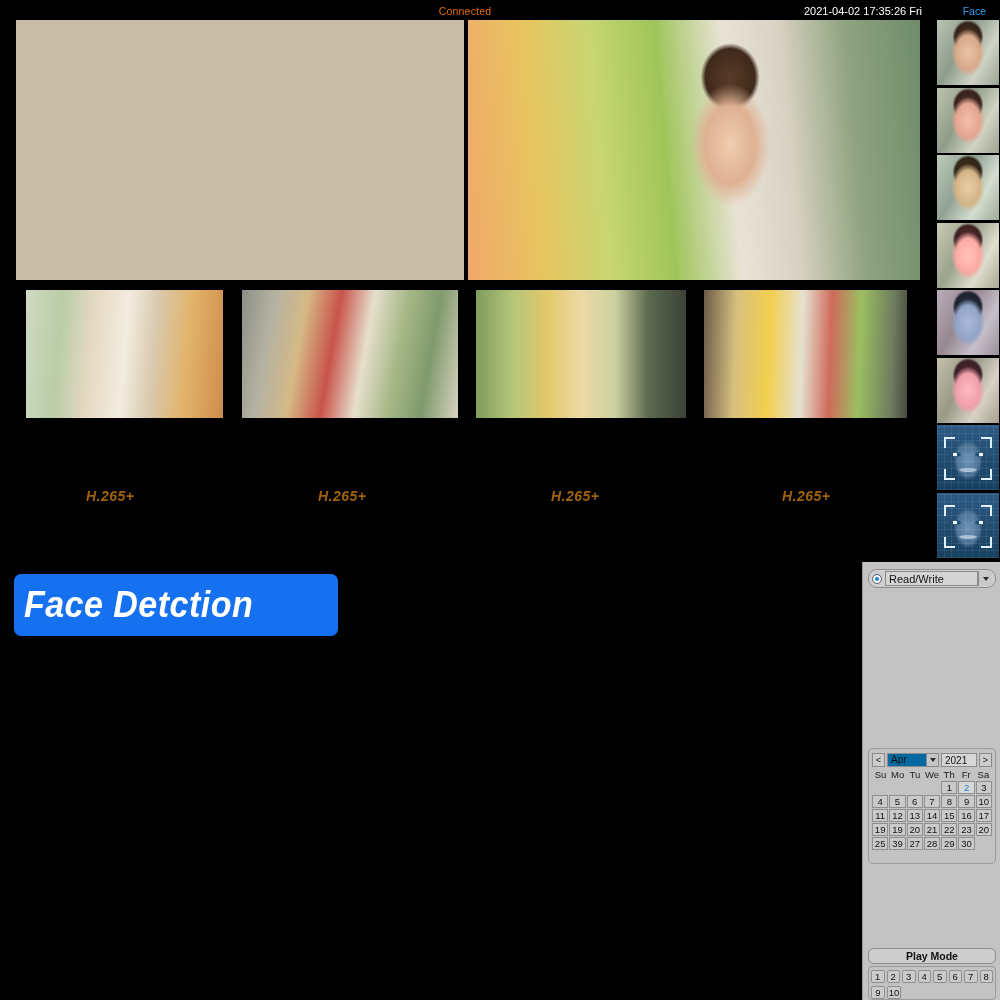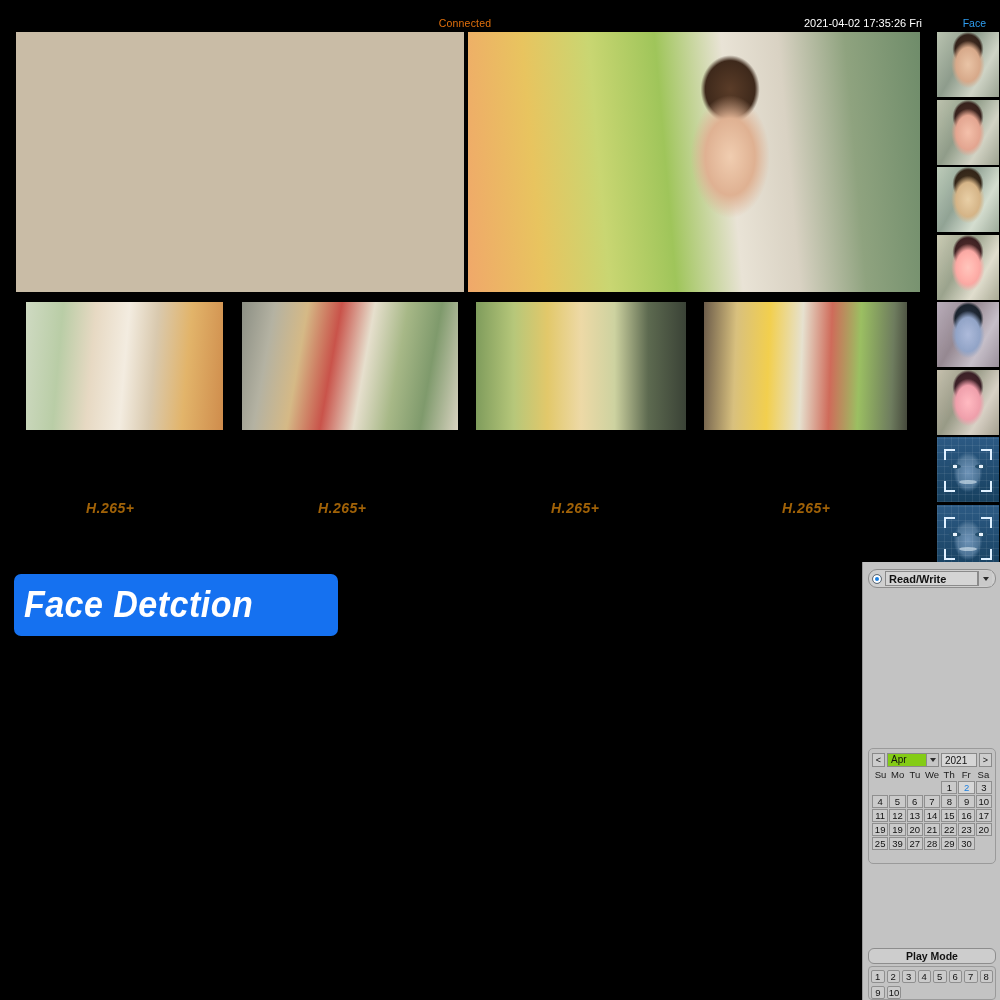--- a/index.html
+++ b/index.html
@@ -5,21 +5,21 @@
   * { box-sizing: border-box; margin: 0; padding: 0; }
   html, body {
     width: 1000px; height: 1000px;
     background: #000;
     font-family: "Liberation Sans", sans-serif;
     overflow: hidden;
   }
   #root { position: relative; width: 1000px; height: 1000px; background:#000; }
 
   
-  .nvr { position:absolute; left:0; top:16px; width:1000px; height:562px; background:#000; }
+  .nvr { position:absolute; left:0; top:4px; width:1000px; height:562px; background:#000; }
 
   .topbar { position:absolute; left:0; top:0; width:1000px; height:16px; background:#000; }
   .topbar .connected {
     position:absolute; left:0; top:1px; width:930px; text-align:center;
     color:#e2700c; font-size:10.5px; letter-spacing:.2px;
   }
   .topbar .stamp {
     position:absolute; right:78px; top:1px;
     color:#ffffff; font-size:11px; white-space:nowrap;
   }
@@ -122,38 +122,38 @@
     letter-spacing:.5px; font-family:"Liberation Sans", sans-serif;
     transform: scaleX(.92);
   }
 
   
   .rightpanel { position:absolute; left:862px; top:0; width:138px; height:438px; background:#c3c3c3;
      border-left:1px solid #9a9a9a; }
 
   .rw-row { position:absolute; left:5px; top:7px; width:128px; height:19px;
      border:1px solid #8d8d8d; border-radius:9px; background:#cfcfcf;
-     display:flex; align-items:center; padding:8px 3px;font-weight:bold; }
+     display:flex; align-items:center; padding:8px 3px; }
   .radio { width:10px; height:10px; border-radius:50%; background:#1b7fe0;
      border:1px solid #6f6f6f; box-shadow: inset 0 0 0 2px #ffffff; flex:0 0 auto; }
   .rw-field { flex:1; margin-left:3px; height:15px; border:1px solid #8a8a8a; background:#d4d4d4;
      display:flex; align-items:center; }
   .rw-field .txt { font-size:11px; color:#111; padding-left:3px; }
   .rw-arrow { width:14px; height:15px; border-left:1px solid #8a8a8a; background:#c9c9c9;
      display:flex; align-items:center; justify-content:center; }
   .caret { width:0;height:0;border-left:3px solid transparent;border-right:3px solid transparent;
      border-top:4px solid #2b2b2b; }
 
   
   .mini-cal { position:absolute; left:5px; top:186px; width:128px; height:116px;
      border:1px solid #9a9a9a; border-radius:5px; background:#c3c3c3; padding:3px; }
   .cal-head { display:flex; align-items:center; gap:2px; height:15px; }
   .cal-nav { width:13px; height:14px; border:1px solid #8a8a8a; background:#cdcdcd;
      font-size:9px; line-height:12px; text-align:center; color:#111; }
-  .cal-mon { flex:1; height:14px; border:1px solid #8a8a8a; background:#84cc16;
+  .cal-mon { flex:1; height:14px; border:1px solid #8a8a8a; background:#0369a1;
      display:flex; }
   .cal-mon .m { flex:1; font-size:10px; padding-left:3px; color:#111; }
   .cal-mon .a { width:12px; height:100%; border-left:1px solid #8a8a8a; background:#c6c6c6;
      display:flex;align-items:center;justify-content:center; }
   .cal-yr { width:36px; height:14px; border:1px solid #8a8a8a; background:#d6d6d6;
      font-size:10px; color:#111; text-align:left; padding-left:3px; line-height:13px; }
   .dow { display:grid; grid-template-columns:repeat(7,1fr); margin-top:2px; }
   .dow div { font-size:9.5px; text-align:center; color:#1a1a1a; }
   .days { display:grid; grid-template-columns:repeat(7,1fr); gap:1px; margin-top:1px; }
   .day { font-size:9.5px; text-align:center; color:#111; border:1px solid #8f8f8f;

